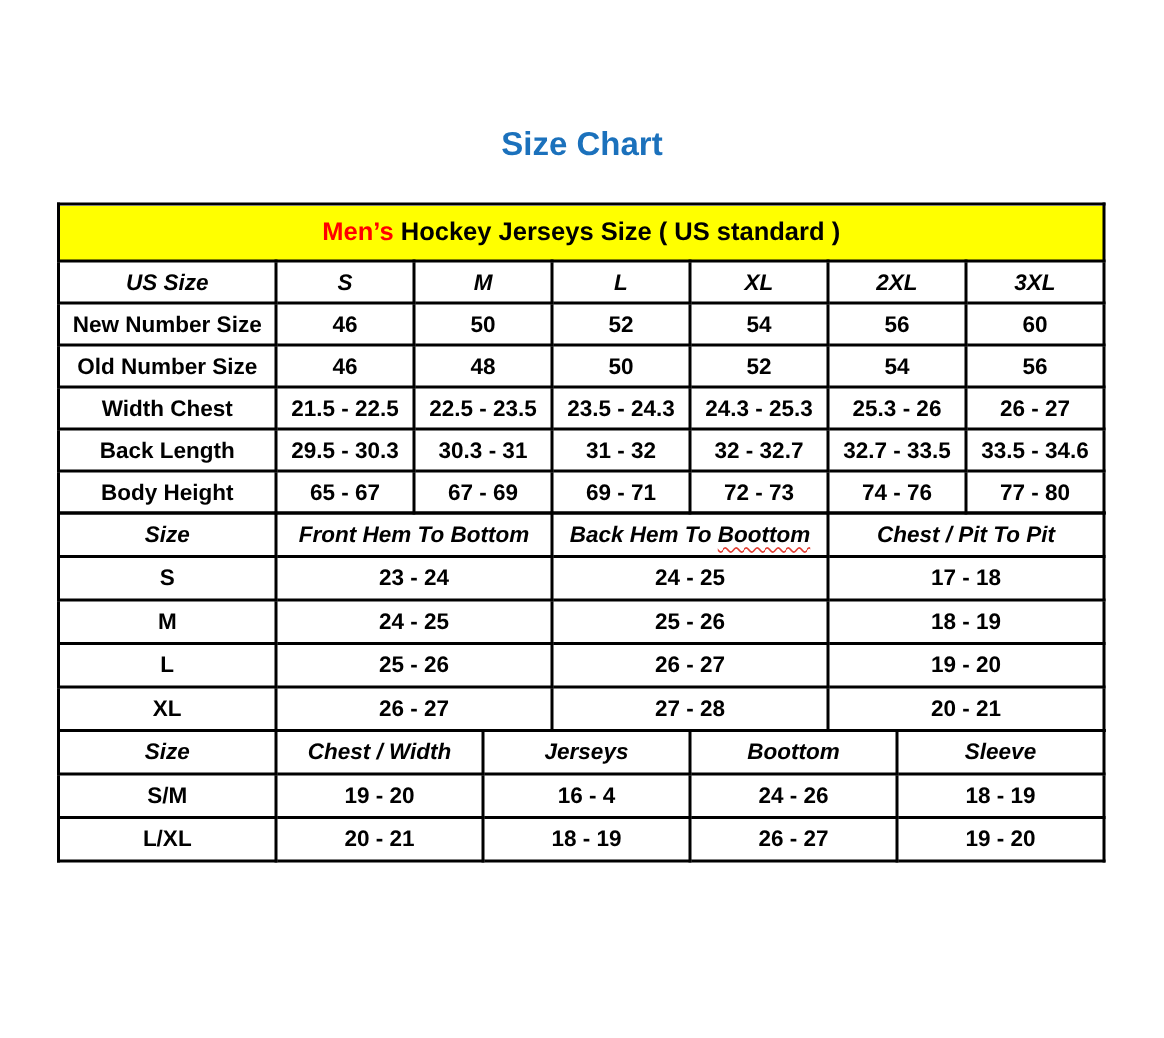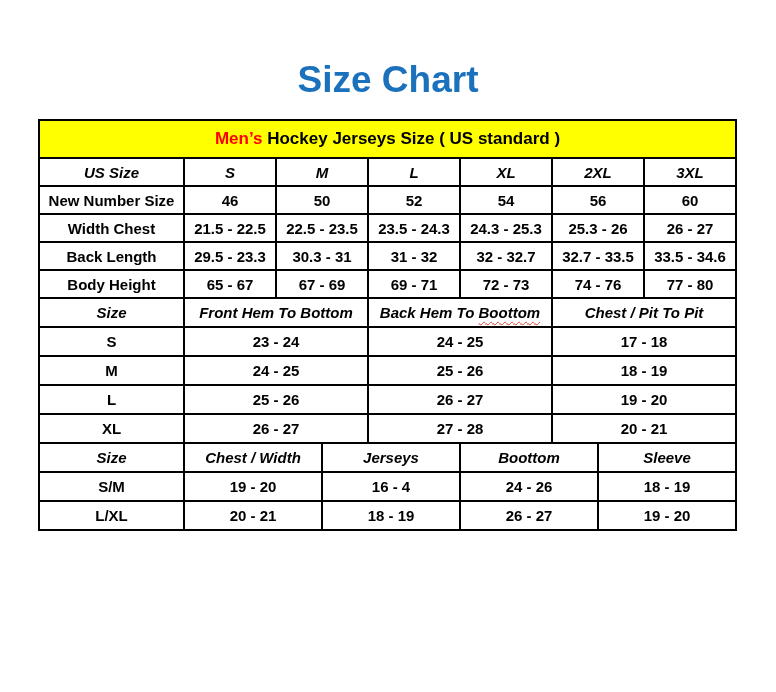--- a/index.html
+++ b/index.html
@@ -4,25 +4,25 @@
 <style>
   html, body { margin: 0; padding: 0; background: #ffffff; }
   body {
     width: 776px; height: 692px;
     font-family: "Liberation Sans", sans-serif;
     color: #000;
     overflow: hidden;
   }
   .page { position: relative; width: 776px; height: 692px; }
   .page-title {
-    margin: 0;
+    margin: 16px;
     padding-top: 60px;
     text-align: center;
     color: #1b71bc;
-    font-size: 37px;
+    font-size: 22px;
     font-weight: bold;
     line-height: 40px;
   }
   .tables-wrap { margin: 19px 0 11px 38px; width: 663px; }
   table.size-table {
     border-collapse: collapse;
     width: 699px;
     table-layout: fixed;
   }
   table.size-table + table.size-table { margin-top: -2px; }
@@ -92,31 +92,40 @@
       <tr class="data-row">
         <td>New Number Size</td>
         <td>46</td>
         <td>50</td>
         <td>52</td>
         <td>54</td>
         <td>56</td>
         <td>60</td>
       </tr>
       <tr class="data-row">
+        <td>Old Number Size</td>
+        <td>46</td>
+        <td>48</td>
+        <td>50</td>
+        <td>52</td>
+        <td>54</td>
+        <td>56</td>
+      </tr>
+      <tr class="data-row">
         <td>Width Chest</td>
         <td>21.5 - 22.5</td>
         <td>22.5 - 23.5</td>
         <td>23.5 - 24.3</td>
         <td>24.3 - 25.3</td>
         <td>25.3 - 26</td>
         <td>26 - 27</td>
       </tr>
       <tr class="data-row">
         <td>Back Length</td>
-        <td>29.5 - 23.3</td>
+        <td>29.5 - 30.3</td>
         <td>30.3 - 31</td>
         <td>31 - 32</td>
         <td>32 - 32.7</td>
         <td>32.7 - 33.5</td>
         <td>33.5 - 34.6</td>
       </tr>
       <tr class="data-row">
         <td>Body Height</td>
         <td>65 - 67</td>
         <td>67 - 69</td>

